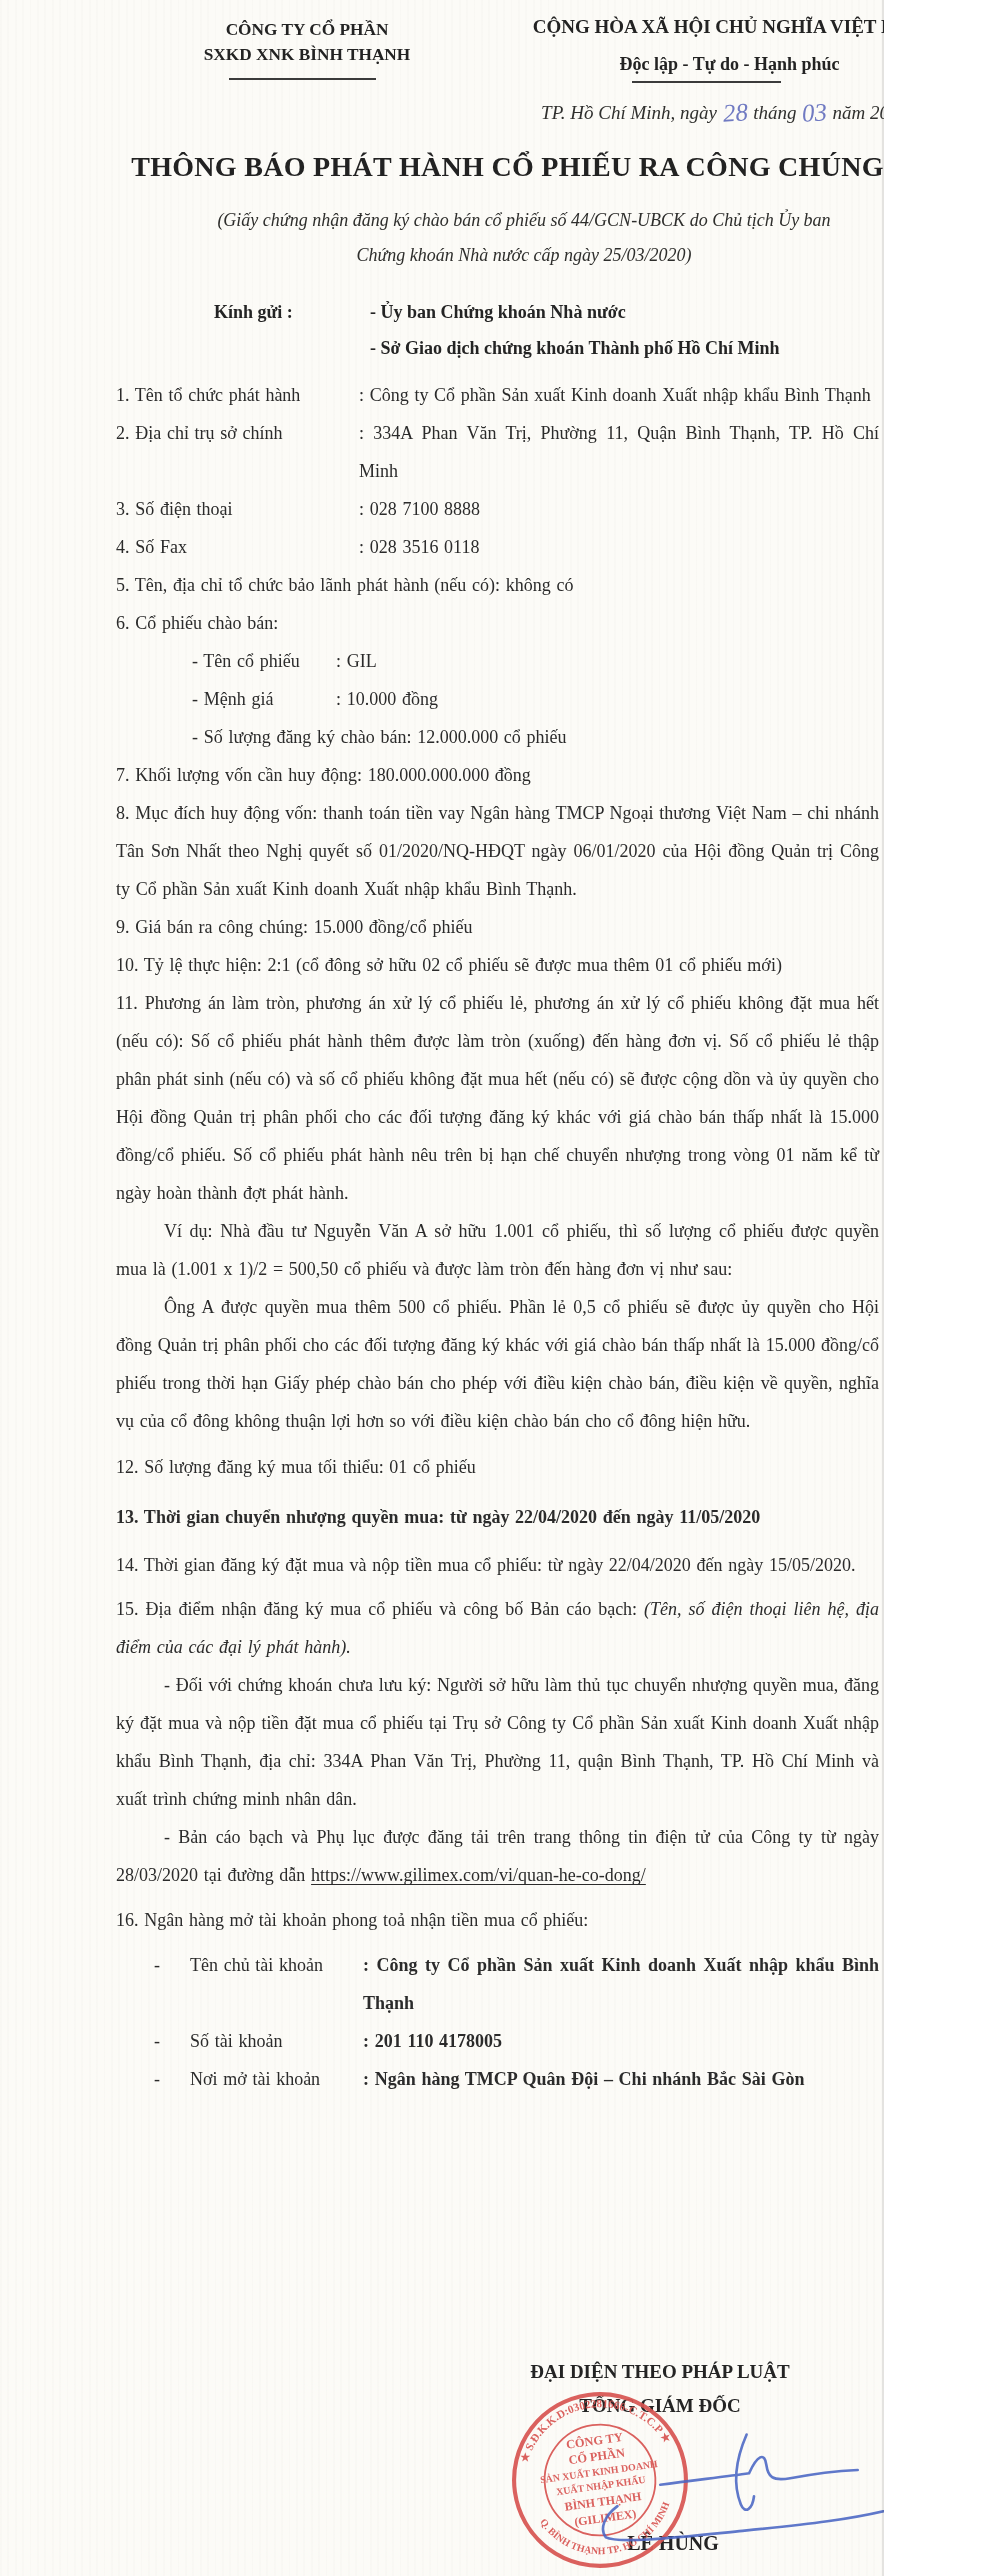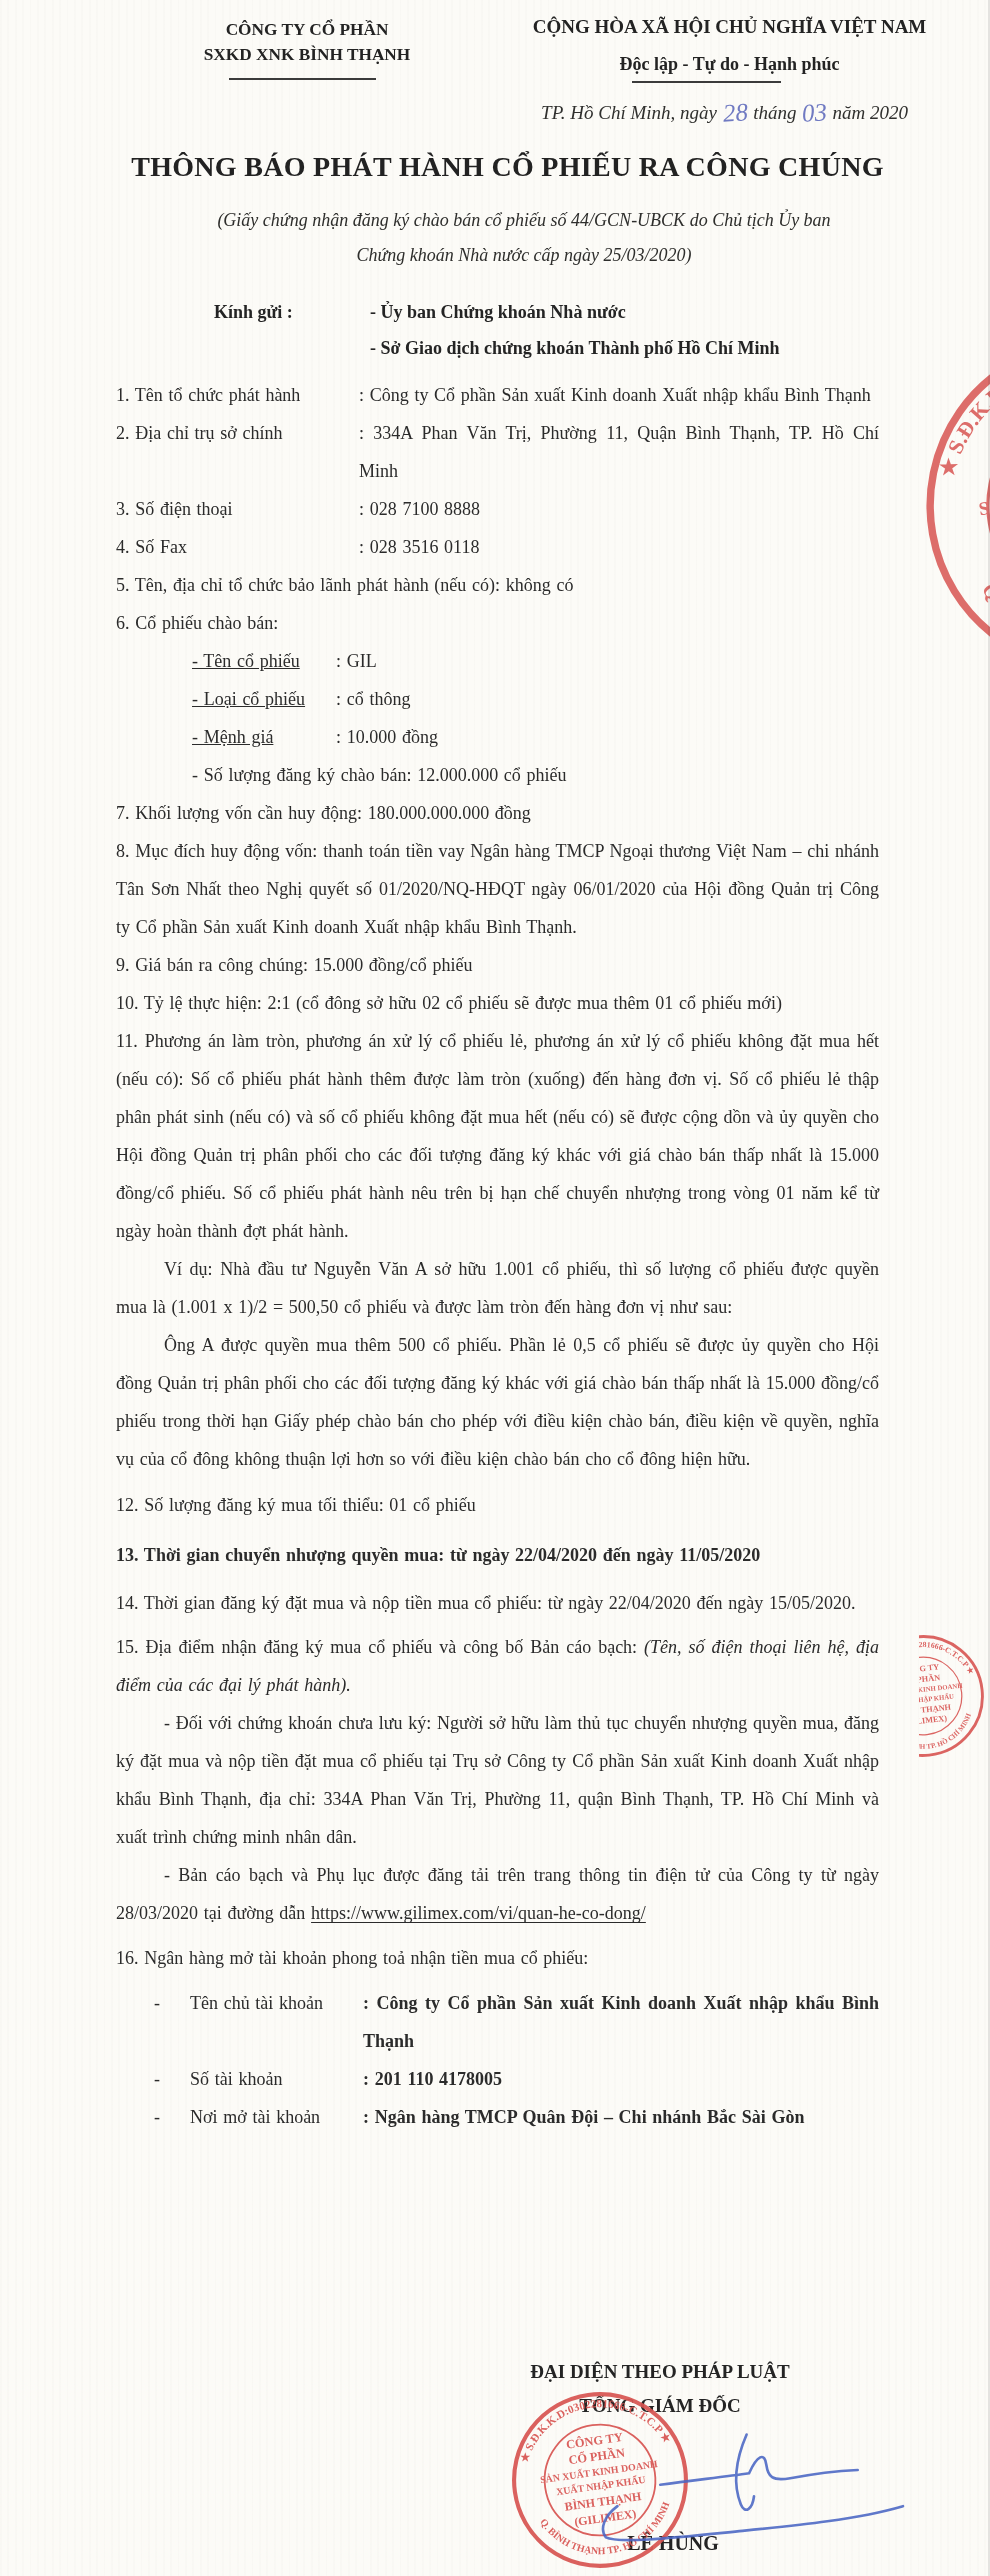--- a/index.html
+++ b/index.html
@@ -1,17 +1,17 @@
 <!DOCTYPE html>
 <html lang="vi" style="font-size:13.2px"><head>
 <meta charset="utf-8">
 <style>
   html,body{margin:0;padding:0;background:#ffffff;}
   .page{
-    position:relative;width:990px;height:2576px;overflow:hidden;
+    position:relative;width:884px;height:2576px;overflow:hidden;
     background:#fcfbf7;
     background-image:repeating-linear-gradient(90deg, rgba(120,120,110,0.025) 0 1.7px, transparent 1.7px 7.4px);
     font-family:"Liberation Serif","DejaVu Serif",serif;
     color:#2b2b2b;
   }
   .scan-edge{position:absolute;right:0;top:0;width:2.5px;height:100%;background:rgba(60,60,60,0.12);}
   
   .hdr-left{position:absolute;top:16.5px;left:175px;width:264px;text-align:center;font-weight:bold;font-size:17.3px;line-height:25px;color:#232323;}
   .hdr-right{position:absolute;top:15px;left:480px;width:499px;text-align:center;font-weight:bold;color:#232323;}
   .hdr-right .l1{font-size:19px;line-height:23px;}
@@ -28,21 +28,21 @@
   
   .kinh-gui{position:absolute;top:294px;left:214px;display:flex;font-weight:bold;font-size:18px;color:#242424;gap:40px;}
   .kg-label{flex:0 0 116px;line-height:36px;}
   .kg-items div{line-height:36px;}
   
   .body-flow{position:absolute;top:376px;left:116px;width:763px;font-size:18px;line-height:38px;text-align:justify;word-spacing:1.2px;color:#2b2b2b;}
   .kv{display:flex;}
   .kv-label{flex:0 0 243px;}
   .kv-value{flex:1;}
   .sub6{display:flex;margin-left:76px;}
-  .sub6-label{flex:0 0 144px;text-decoration:underline;}
+  .sub6-label{flex:0 0 144px;}
   .sub6-plain{margin-left:76px;}
   .sub16{display:flex;margin-left:38px;}
   .sub16-col{flex:0 0 209px;display:flex;}
   .sub16-col .dash{flex:0 0 36px;}
   .sub16-value{flex:1;font-weight:bold;}
   .indent{text-indent:48px;}
   .mt10{margin-top:8.3px;} .mt14{margin-top:11.6px;font-weight:bold;} .mt12{margin-top:10px;} .mt8{margin-top:6.6px;}
   .it{font-style:italic;}
   .url{text-decoration:underline;text-underline-offset:3.3px;}
   
@@ -111,24 +111,20 @@
     </div>
     <div class="kv">
       <div class="kv-label">4. Số Fax</div>
       <div class="kv-value">: 028 3516 0118</div>
     </div>
     <div class="para">5. Tên, địa chỉ tổ chức bảo lãnh phát hành (nếu có): không có</div>
     <div class="para">6. Cổ phiếu chào bán:</div>
     <div class="sub6">
       <div class="sub6-label">- Tên cổ phiếu</div>
       <div>: GIL</div>
-    </div>
-    <div class="sub6">
-      <div class="sub6-label">- Loại cổ phiếu</div>
-      <div>: cổ thông</div>
     </div>
     <div class="sub6">
       <div class="sub6-label">- Mệnh giá</div>
       <div>: 10.000 đồng</div>
     </div>
     <div class="sub6-plain">- Số lượng đăng ký chào bán: 12.000.000 cổ phiếu</div>
     <div class="para">7. Khối lượng vốn cần huy động: 180.000.000.000 đồng</div>
     <div class="para">8. Mục đích huy động vốn: thanh toán tiền vay Ngân hàng TMCP Ngoại thương Việt Nam – chi nhánh Tân Sơn Nhất theo Nghị quyết số 01/2020/NQ-HĐQT ngày 06/01/2020 của Hội đồng Quản trị Công ty Cổ phần Sản xuất Kinh doanh Xuất nhập khẩu Bình Thạnh.</div>
     <div class="para">9. Giá bán ra công chúng: 15.000 đồng/cổ phiếu</div>
     <div class="para">10. Tỷ lệ thực hiện: 2:1 (cổ đông sở hữu 02 cổ phiếu sẽ được mua thêm 01 cổ phiếu mới)</div>

